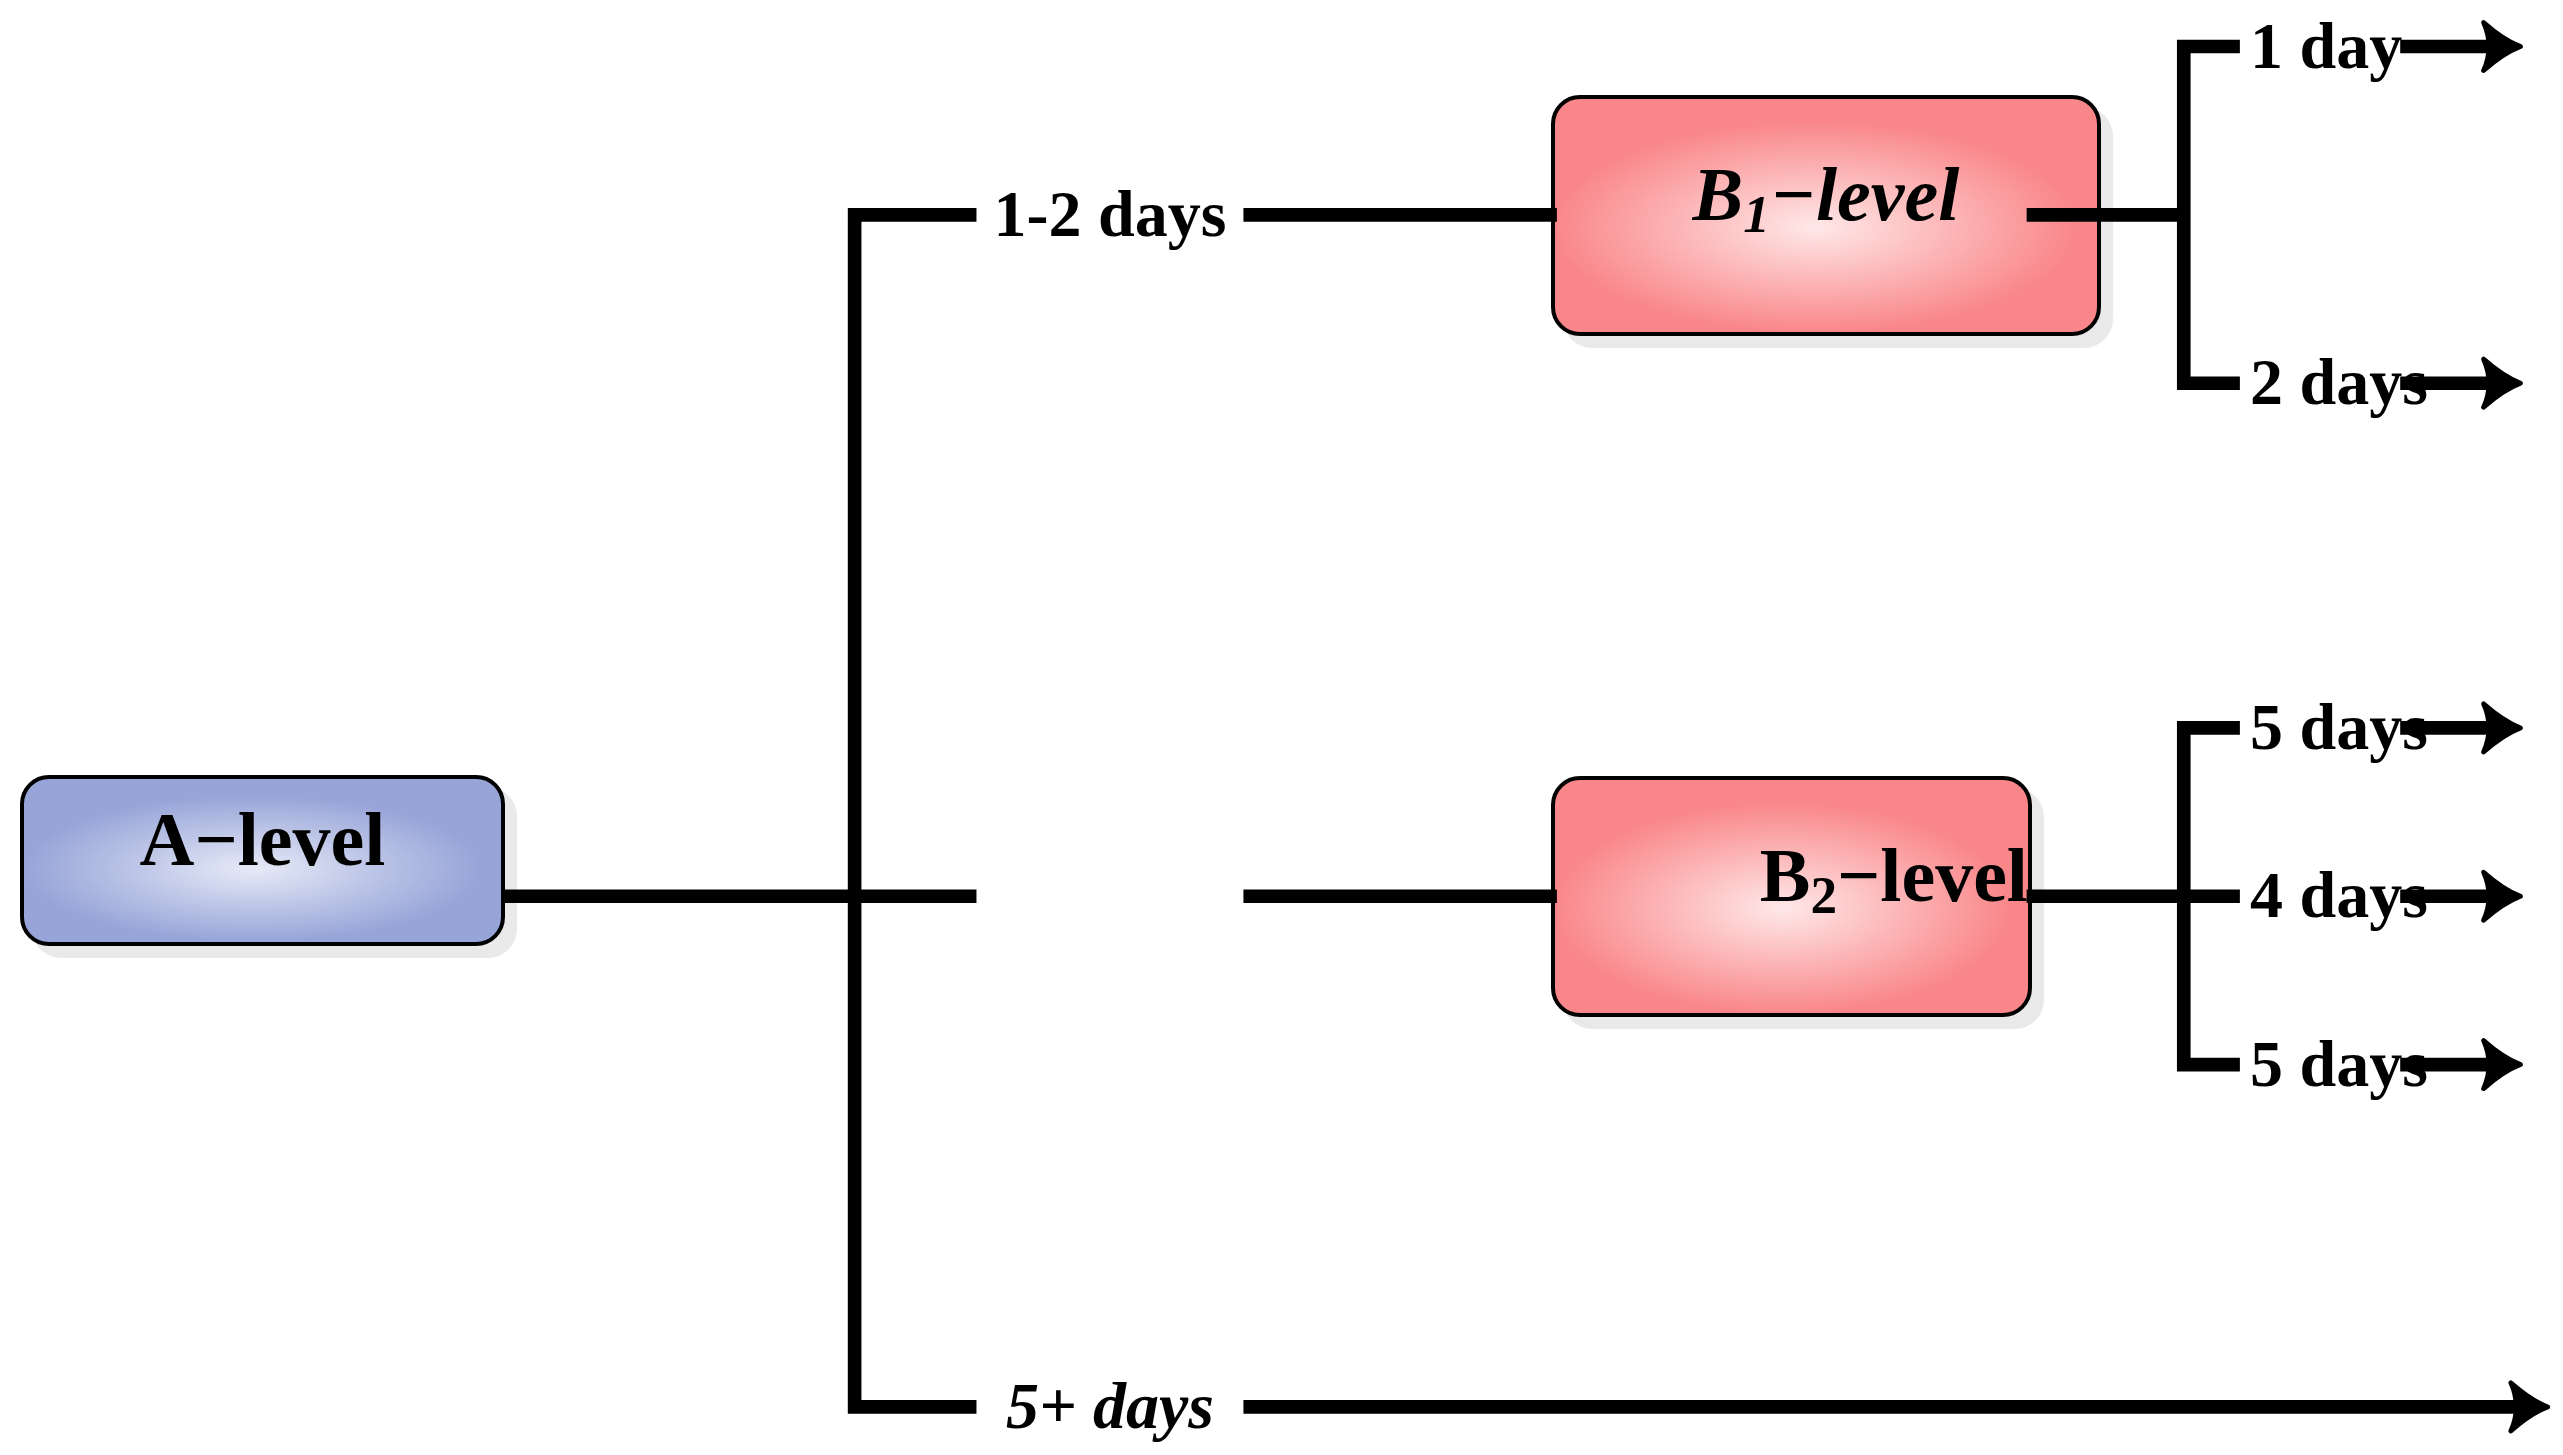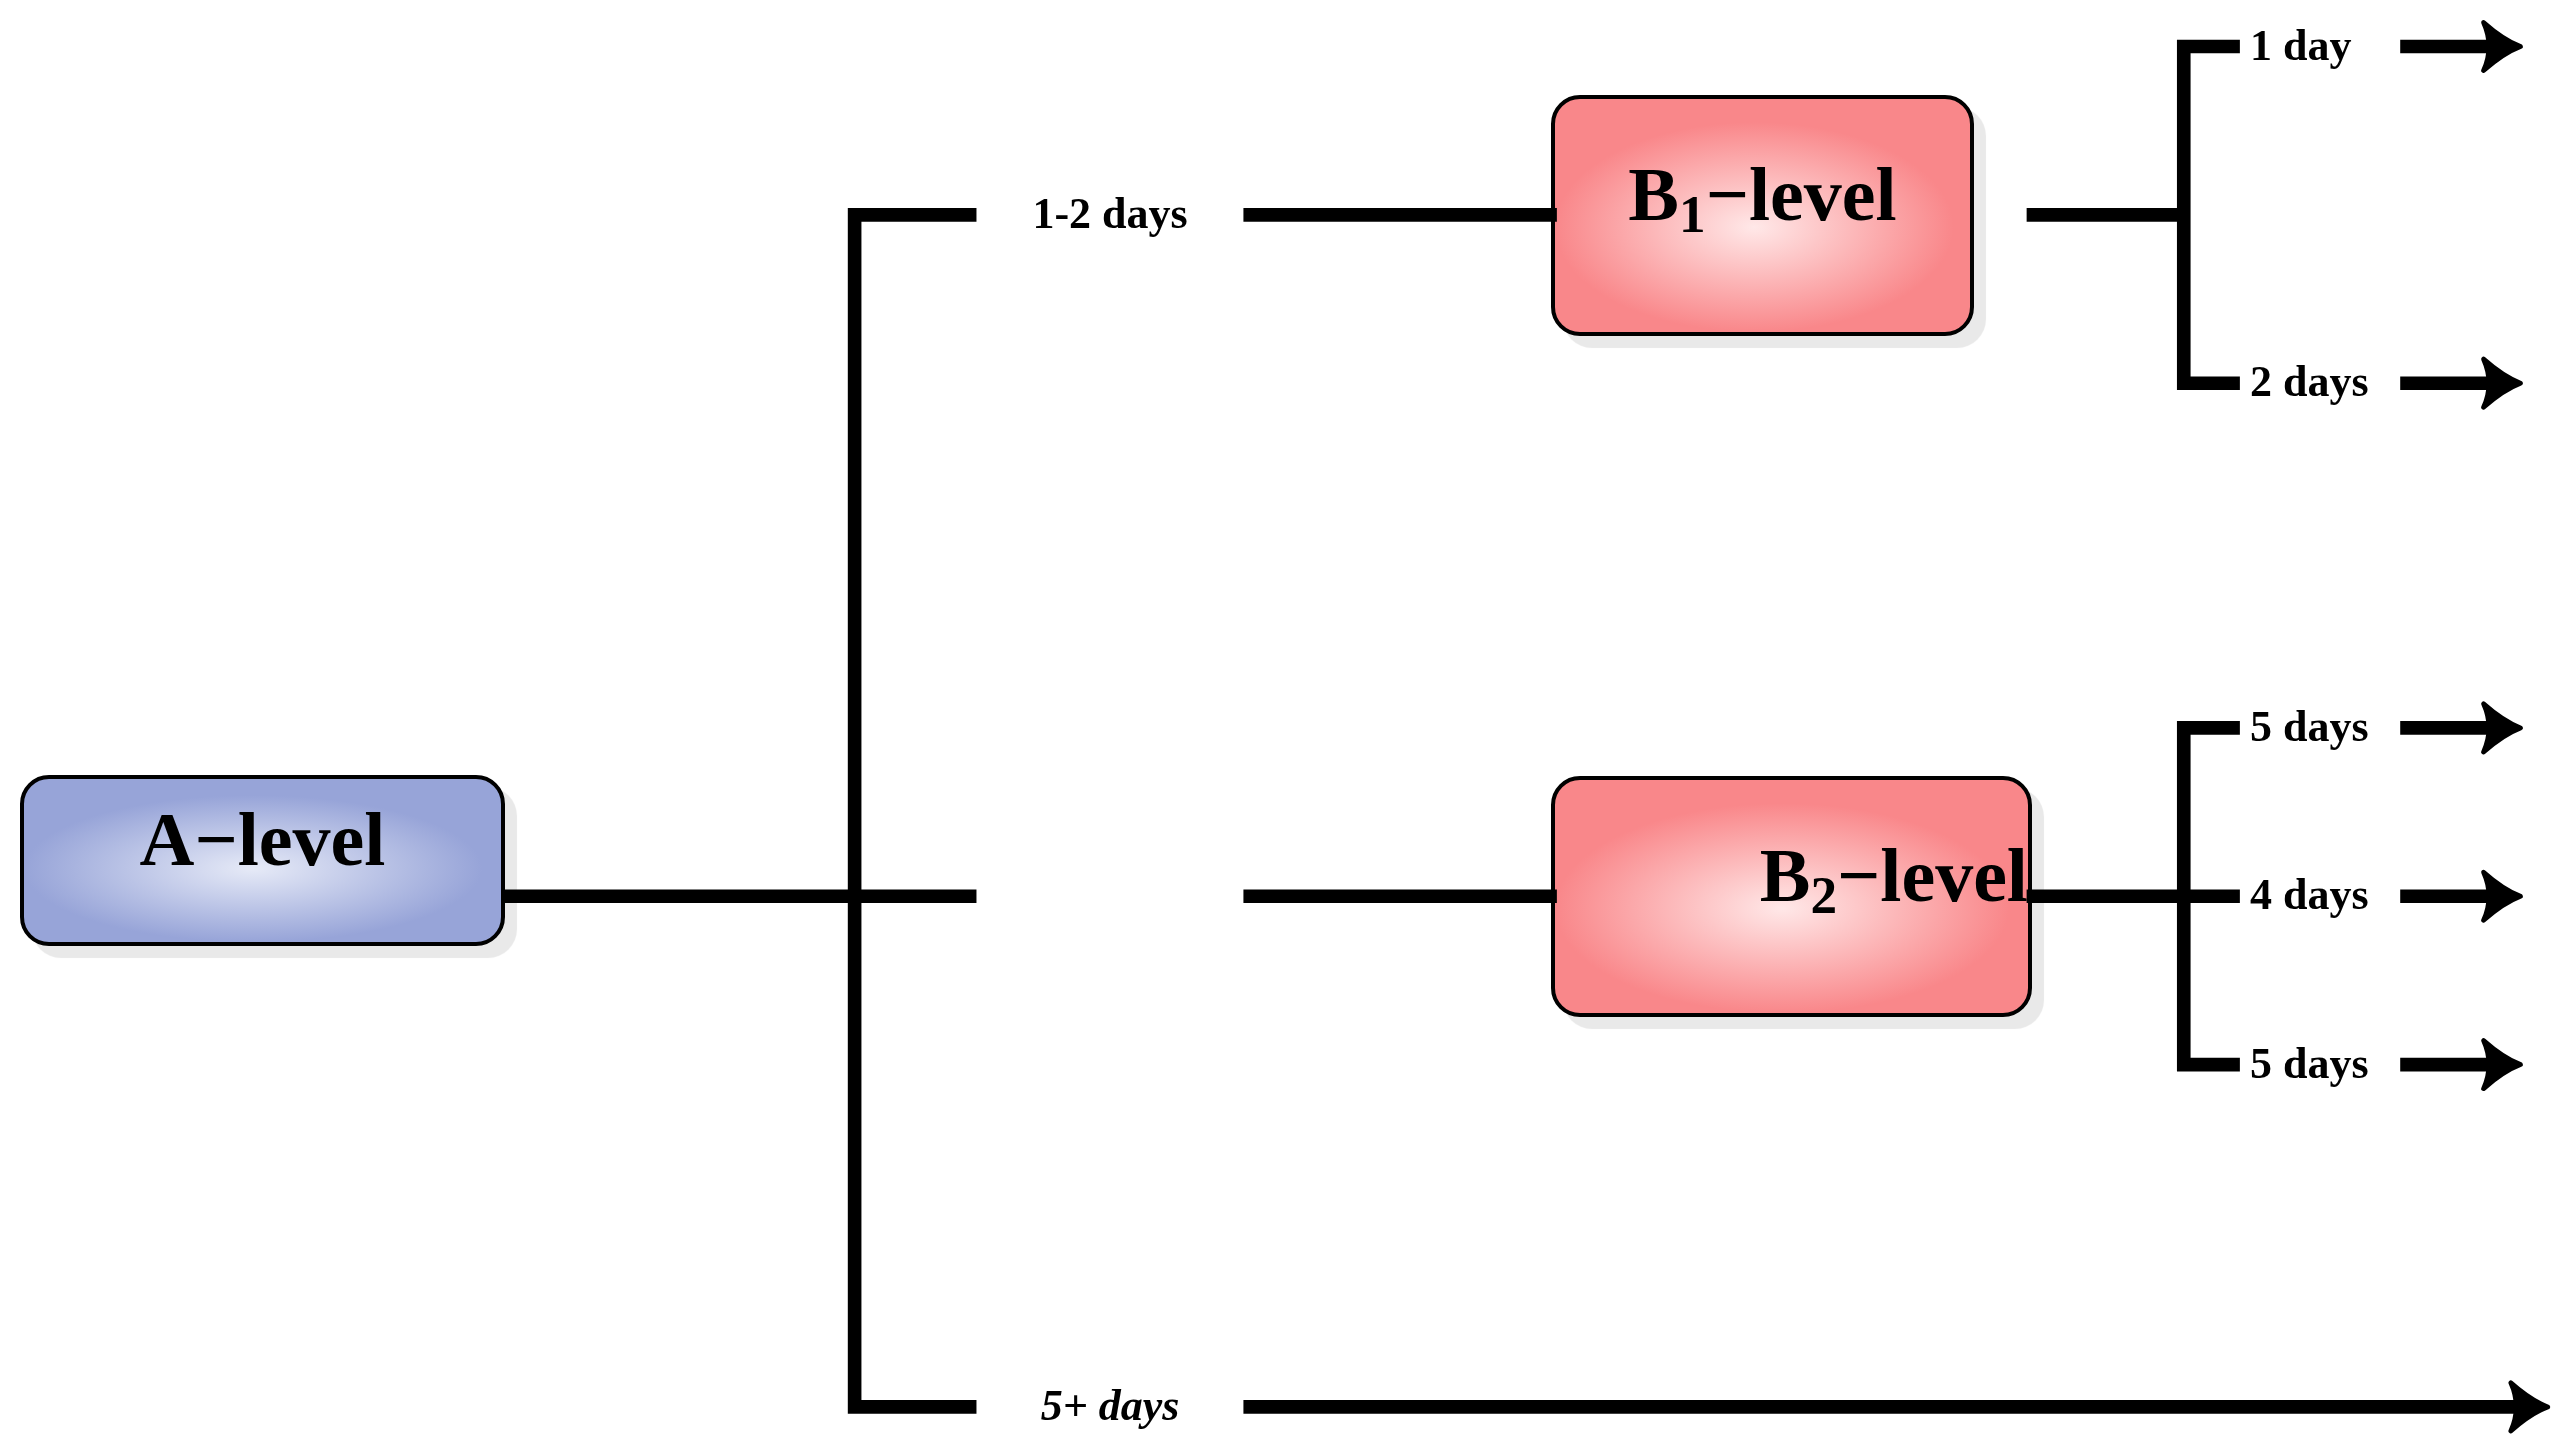--- a/index.html
+++ b/index.html
@@ -39,41 +39,41 @@
     border: 4px solid var(--node-border, #000);
     border-radius: 29px;
     box-shadow: 12px 12px 0.8px var(--shadow, #e9e9e9);
     display: flex;
     align-items: center;
     justify-content: center;
     box-sizing: border-box;
     padding-bottom: 44px;
   }
   .node-a  { left: 20px;   top: 775px; width: 485px; height: 171px; }
-  .node-b1 { left: 1551px; top: 95px; width: 423px; height: 241px; }
+  .node-b1 { left: 1551px; top: 95px; width: 550px; height: 241px; font-style: italic; }
   .node-b2 { left: 1551px; top: 776px; width: 481px; height: 241px; }
 
   .nlabel {
     font-weight: bold;
     font-size: 76px;
     color: #000;
     white-space: nowrap;
     line-height: 1;
   }
   .nlabel sub {
     font-size: 0.7em;
     line-height: 0;
     vertical-align: -0.22em;
   }
 
   .tlabel, .slabel {
     position: absolute;
     z-index: 4;
     font-weight: bold;
-    font-size: 44px;
+    font-size: 66px;
     color: #000;
     white-space: nowrap;
     line-height: 1;
   }
   .tlabel { transform: translate(-50%, -52%); }
   .slabel { transform: translateY(-52%); }
 </style>
 </head>
 <body>
 

